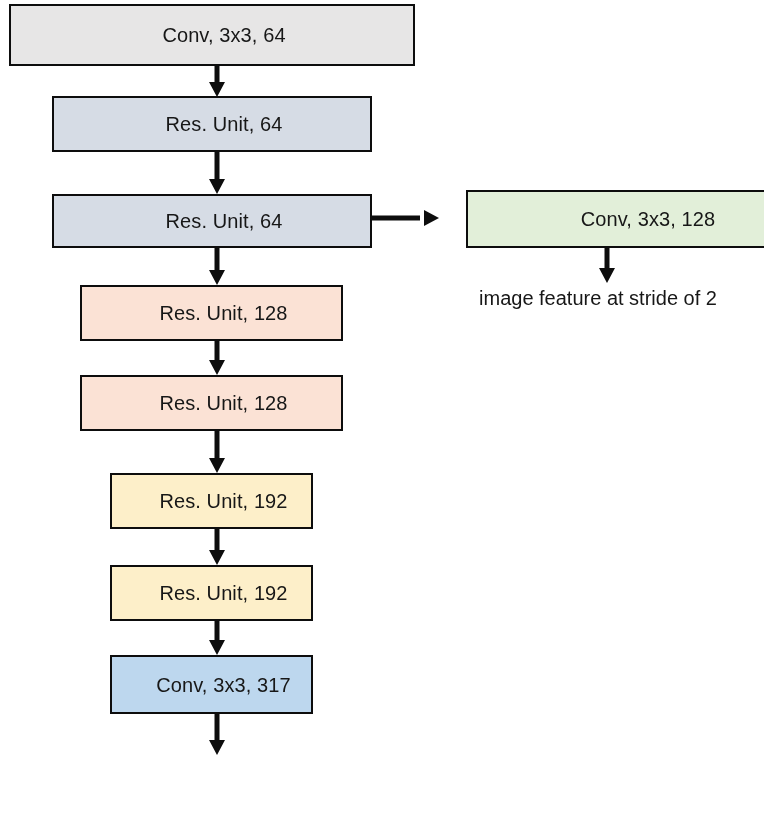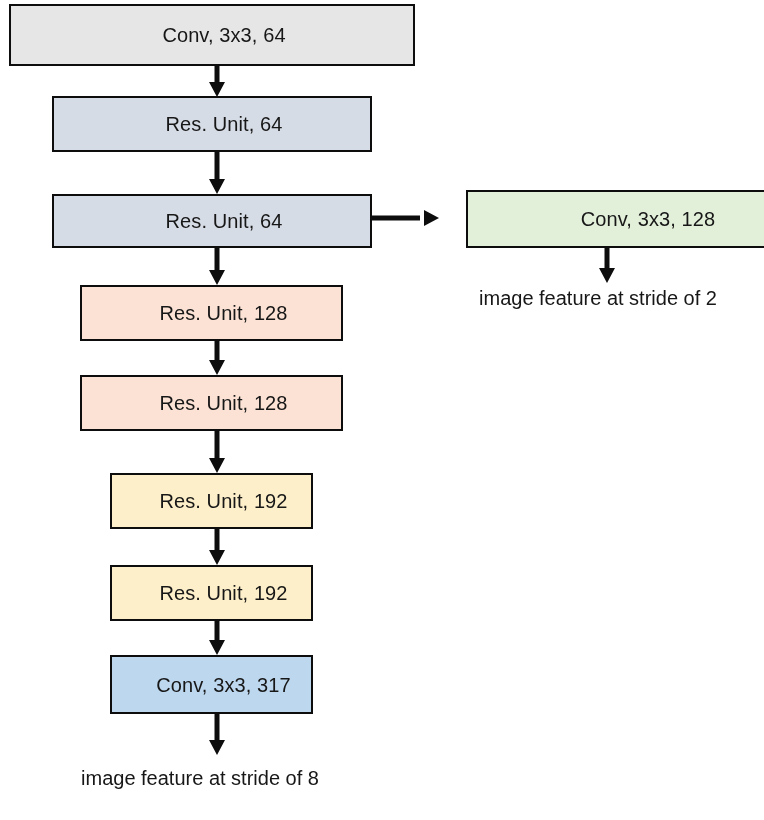--- a/index.html
+++ b/index.html
@@ -188,15 +188,14 @@
 
   <div class="edge" id="e-green">
     <svg width="24" height="36" viewBox="0 0 24 36">
       <line class="arrow-line" x1="12" y1="0" x2="12" y2="25"></line>
       <polygon class="arrow-head" points="12,35 4,20 20,20"></polygon>
     </svg>
   </div>
 
   <div class="caption" id="cap-stride2">image feature at stride of 2</div>
 
-  <div class="caption" id="cap-stride8">image feature at stride of 8</div>
 
 </div>
 
 </body></html>

